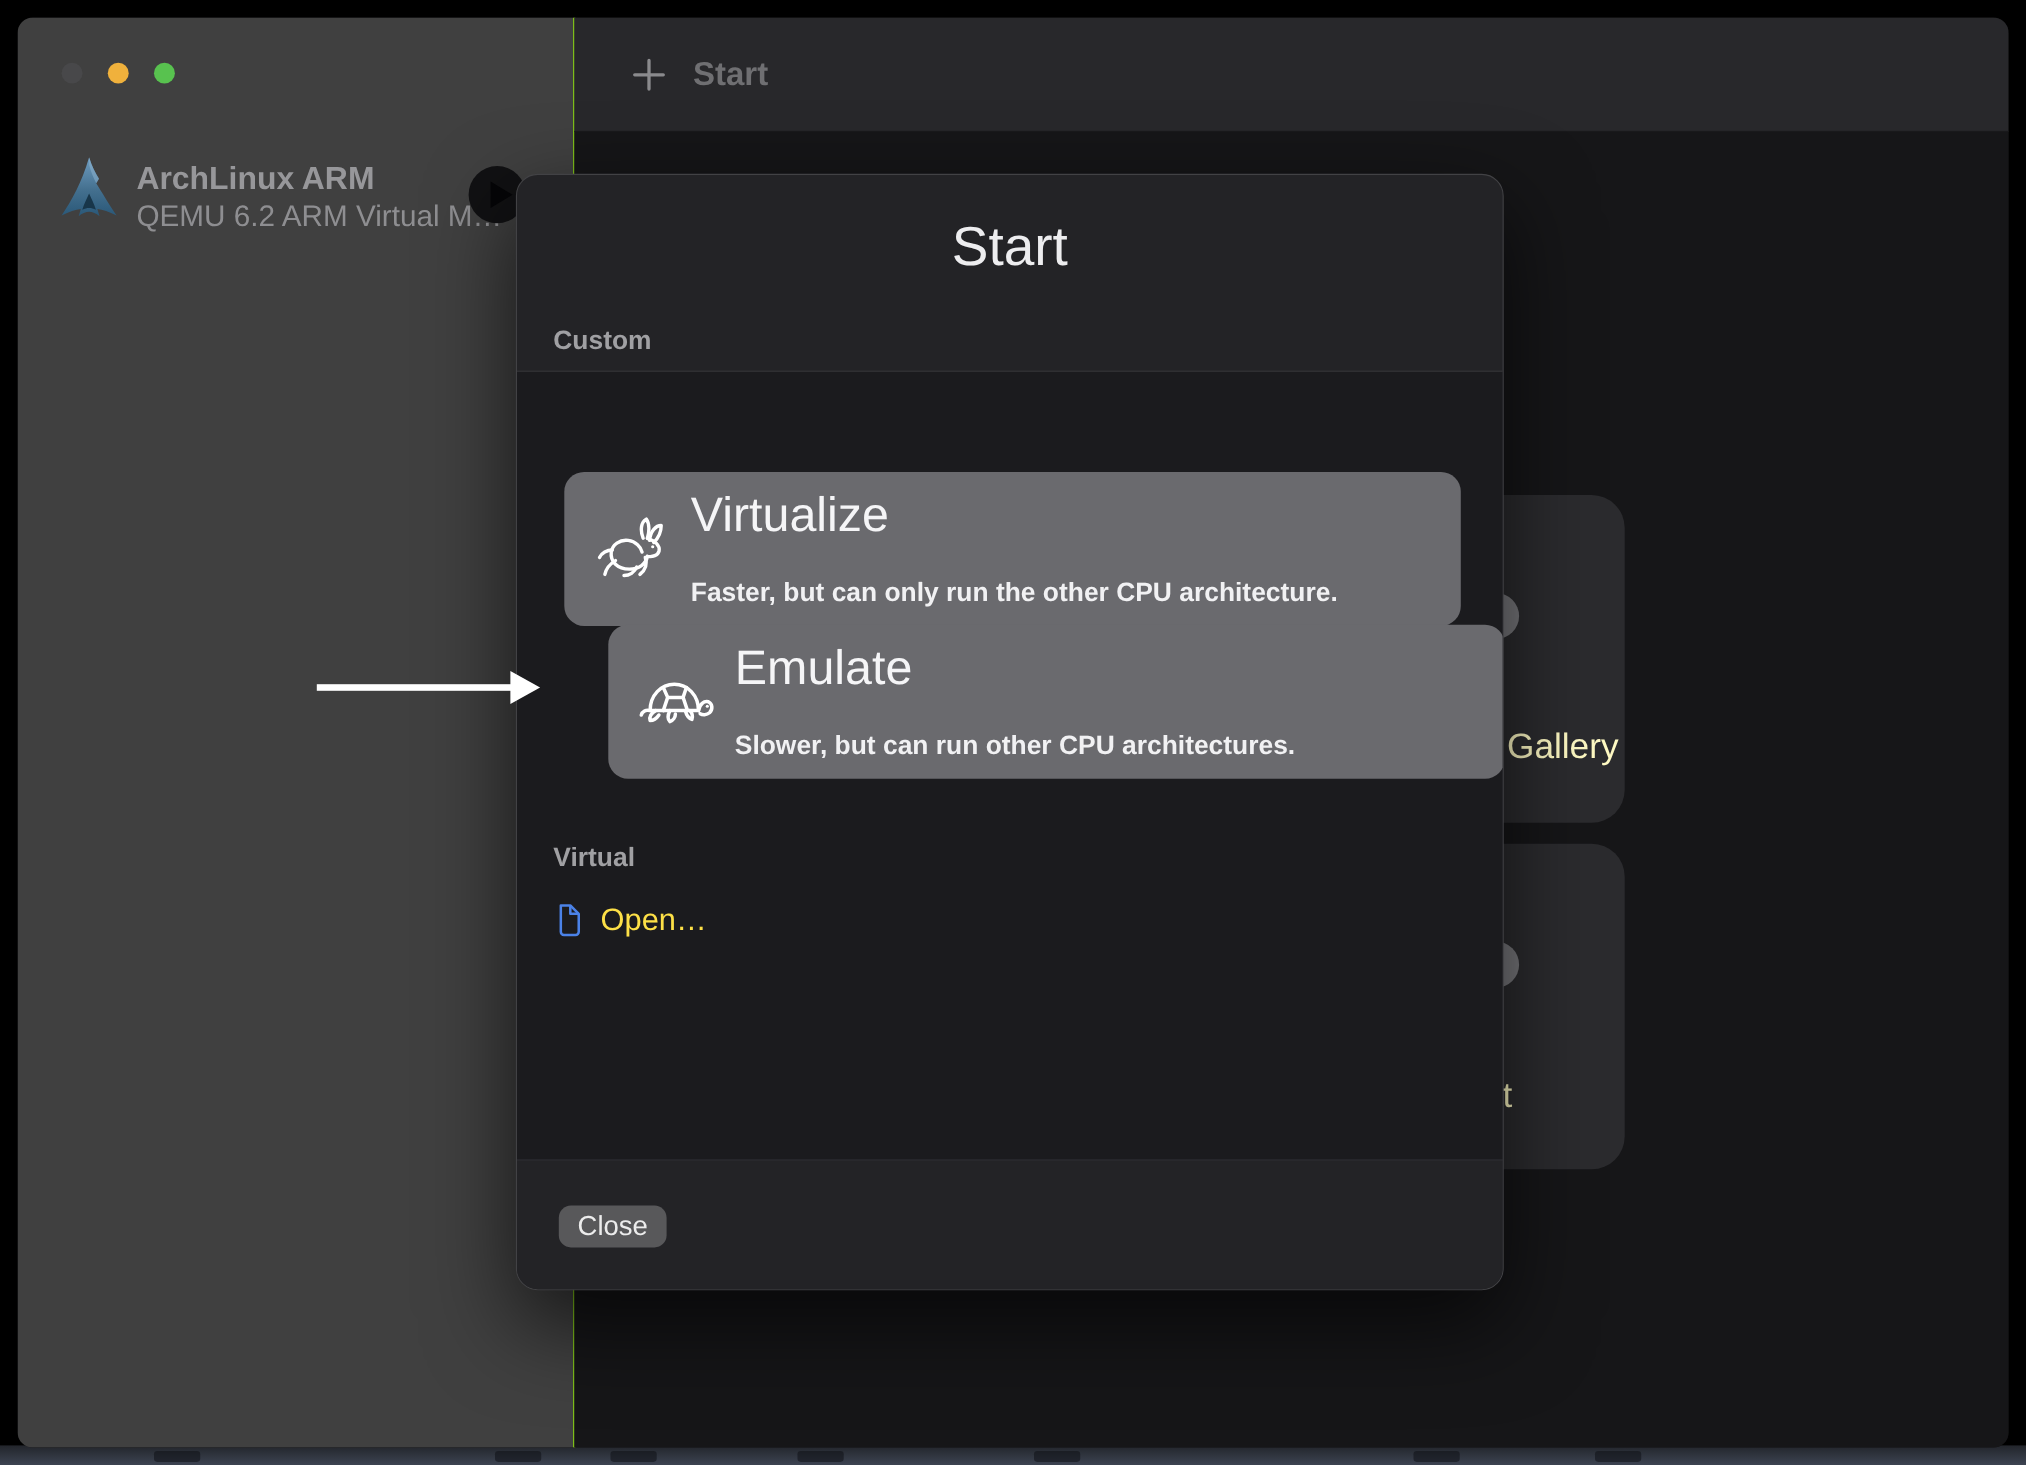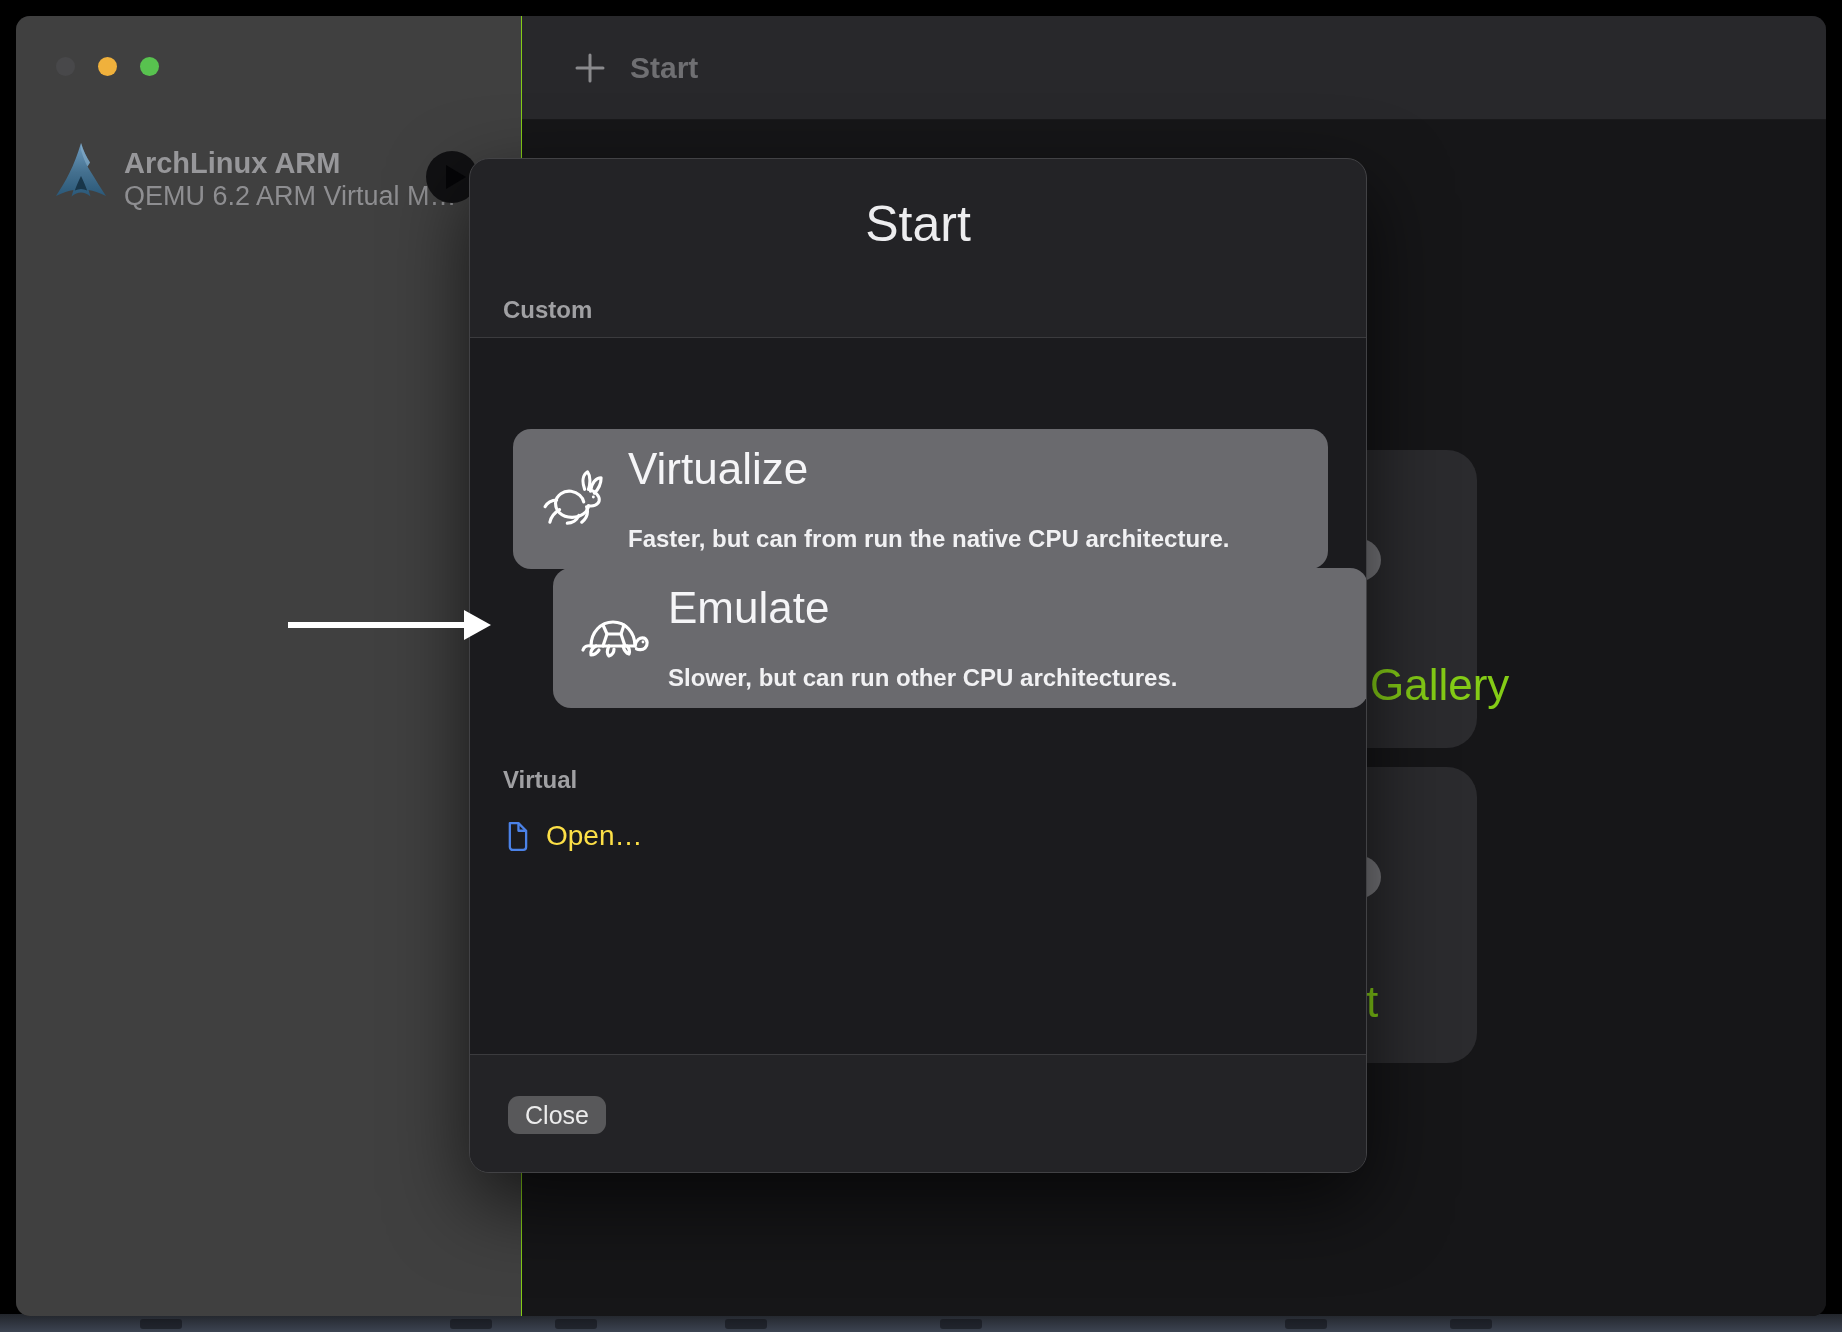--- a/index.html
+++ b/index.html
@@ -38,21 +38,21 @@
     display:flex; align-items:center; }
   .toolbar-btn { display:flex; align-items:center; margin-left:52px; }
   .toolbar-label { margin-left:24px; font-size:30px; font-weight:bold; color:#6f6f72; }
   .content { position:absolute; left:506px; top:104px; right:0; bottom:0; background:#161618; }
   
   .card { position:absolute; width:357px; border-radius:30px; background:#2b2b2e; }
   .card.one { left:1104px; top:434px; height:298px; }
   .card.two { left:1104px; top:751px; height:296px; }
   .card-circle { position:absolute; left:219px; top:89px; width:42px; height:42px;
     border-radius:50%; background:#77777b; }
-  .card-label { position:absolute; left:250px; top:210px; font-size:44px; color:#84cc16; }
+  .card-label { position:absolute; left:250px; top:210px; font-size:32px; color:#fef9c3; }
   .card.two .card-label { left:246px; }
   
   .dialog { position:absolute; left:469px; top:158px; width:898px; height:1015px;
     border-radius:20px; background:#232326; border:1px solid #424245;
     box-shadow:0 30px 80px rgba(0,0,0,.65); box-sizing:border-box; overflow:hidden; z-index:5; }
   .dlg-header { position:relative; height:178px; }
   .dlg-title { text-align:center; padding-top:36px; font-size:50px; font-weight:normal;
     color:#ededef; }
   .section-label { font-size:24px; font-weight:bold; color:#a0a0a3; }
   .dlg-header .section-label { position:absolute; left:33px; bottom:13px; }
@@ -174,21 +174,21 @@
               <circle cx="53" cy="28" r="1.5" fill="#ffffff" stroke="none"></circle>
               <path d="M48 37 C47 44 40 49 31 49 C20 49 13 42 14 33 C15 26 22 21 30 22 C37 23 42 28 43 33"></path>
               <path d="M46 38 C48 44 46 50 41 54"></path>
               <path d="M38 47 C36 52 31 55 26 55"></path>
               <path d="M18 41 C13 44 9 49 8 54"></path>
               <path d="M15 31 C10 31 5 34 3 38"></path>
             </g>
           </svg>
         </div>
         <div class="option-title">Virtualize</div>
-        <div class="option-desc">Faster, but can from run the native CPU architecture.</div>
+        <div class="option-desc">Faster, but can only run the other CPU architecture.</div>
       </div>
 
       <div class="option-btn emulate">
         <div class="option-icon">
           <svg viewBox="0 0 72 52" width="72" height="52">
             <g fill="none" stroke="#ffffff" stroke-width="3.2" stroke-linecap="round" stroke-linejoin="round">
               <path d="M12 34 C12 20 22 10 34 10 C46 10 56 20 56 34 Z"></path>
               <path d="M24 34 L28 22 L42 22 L46 34"></path>
               <path d="M28 22 L24 13"></path>
               <path d="M42 22 L45 13"></path>

